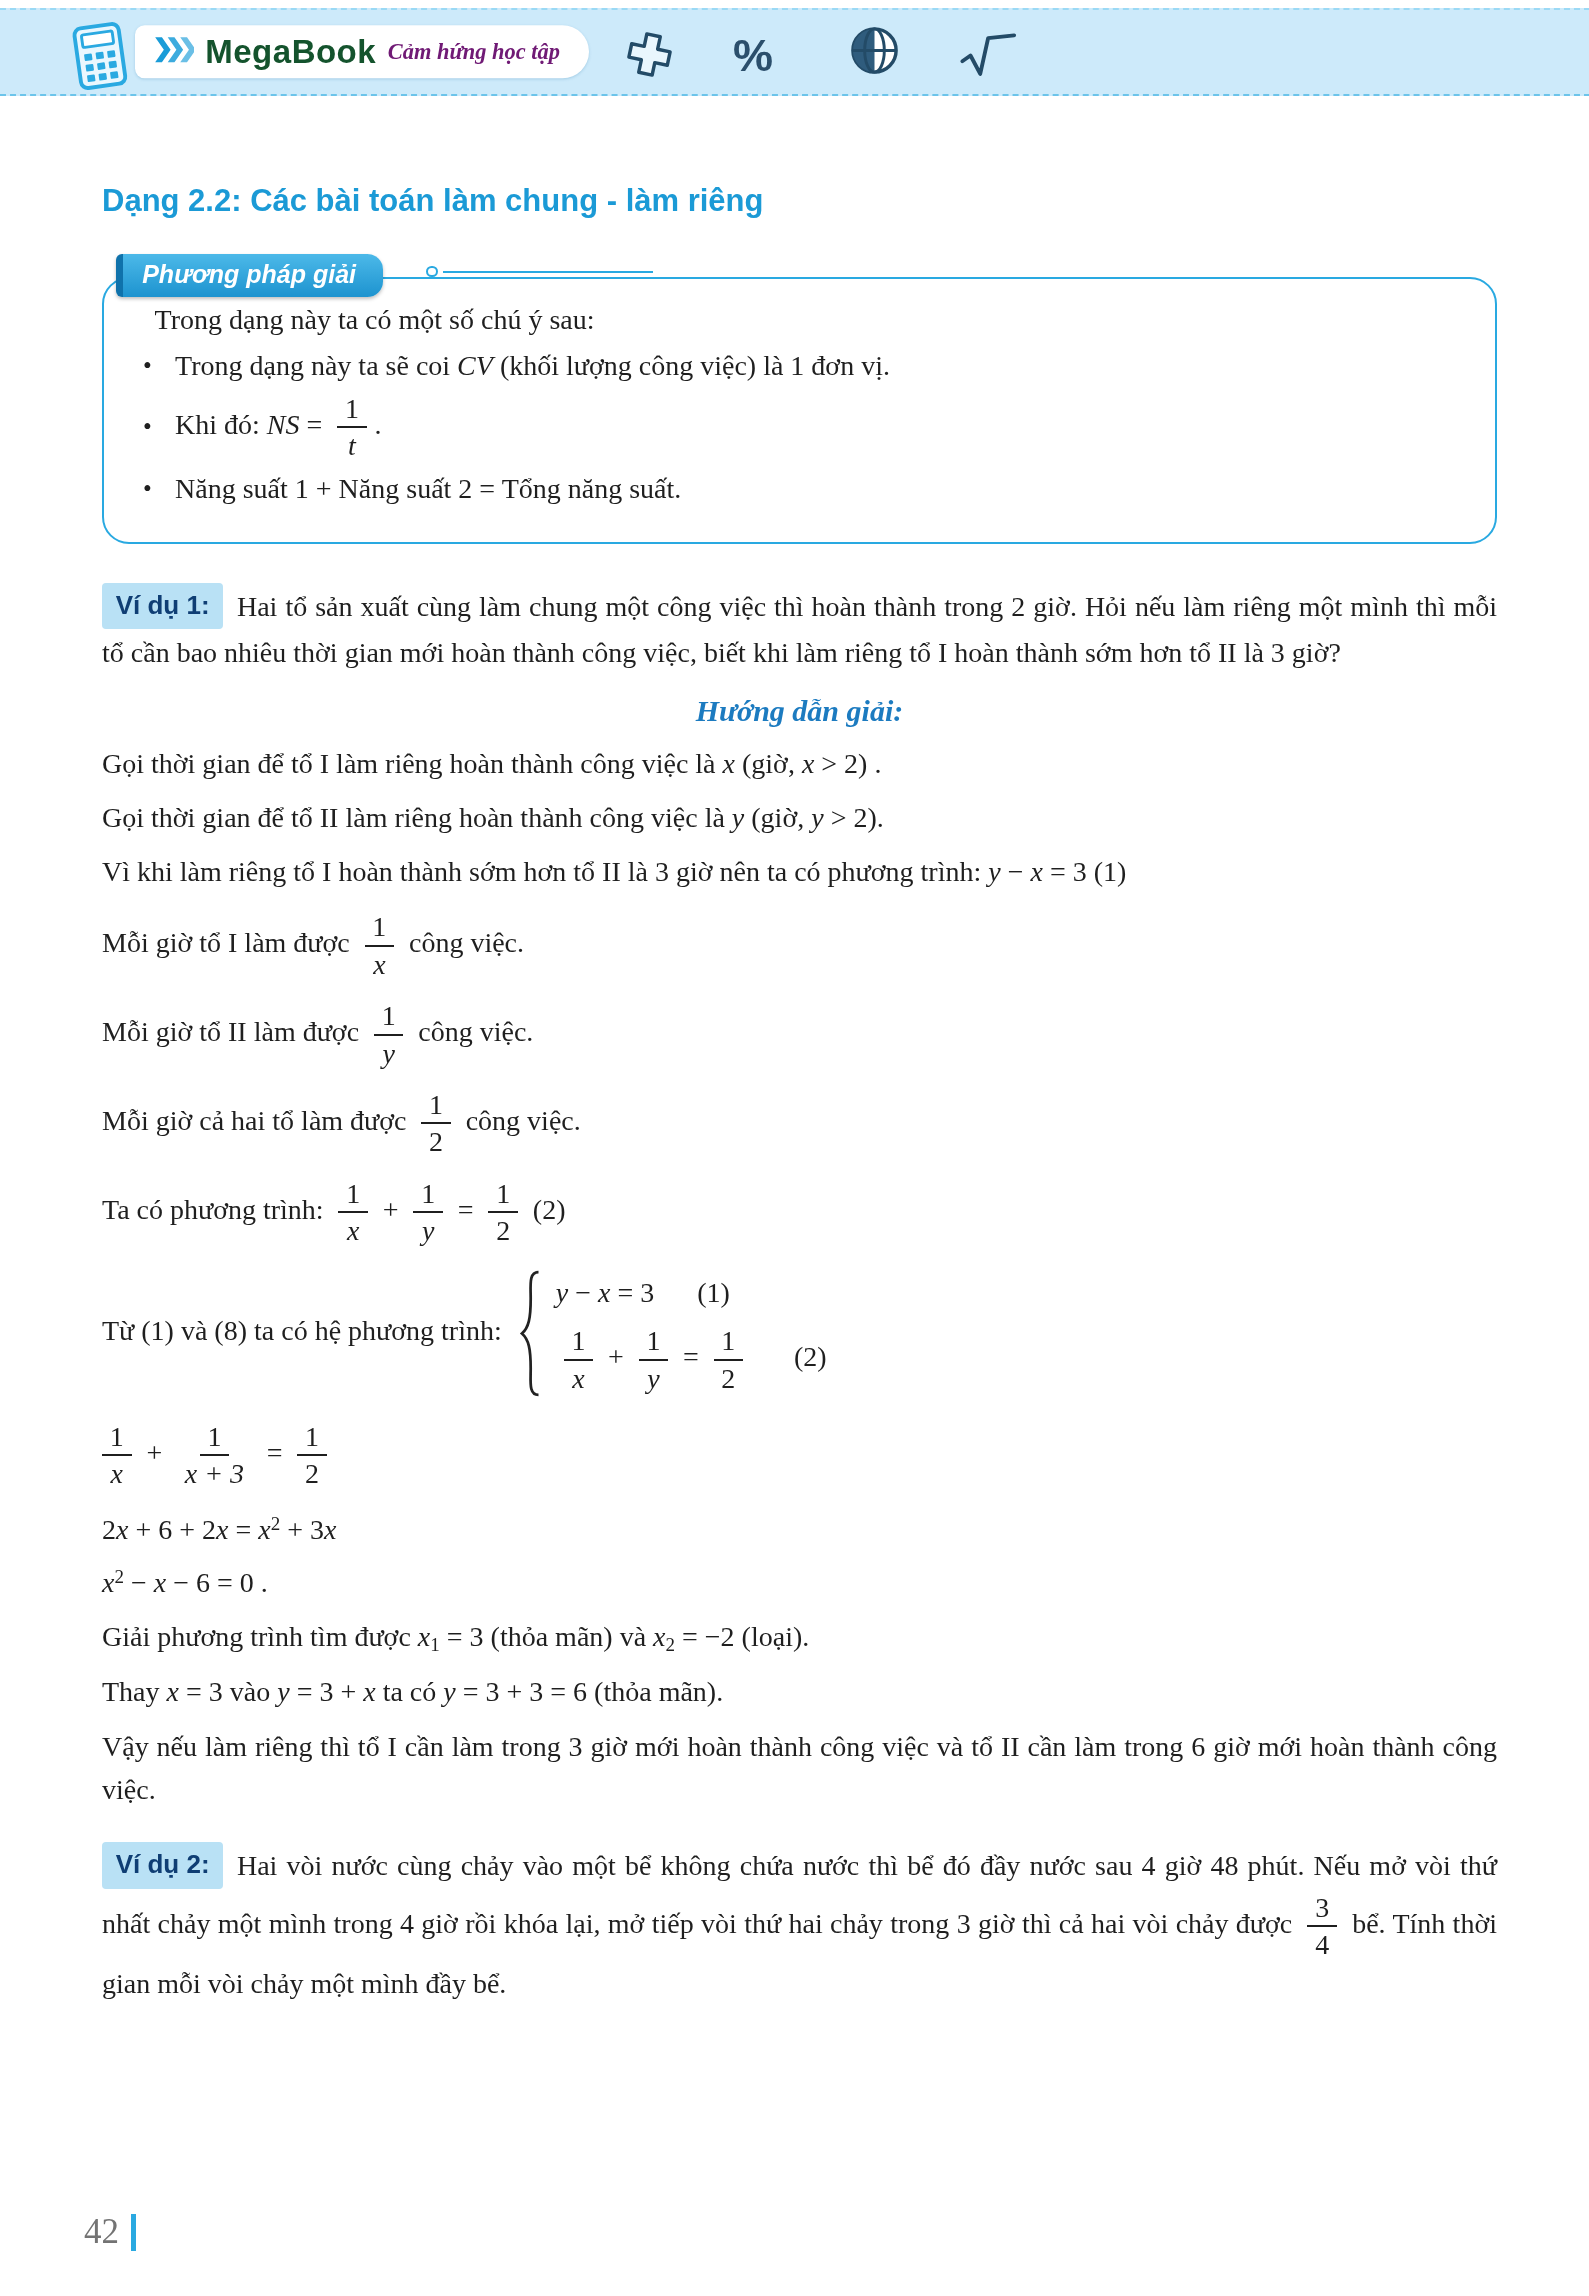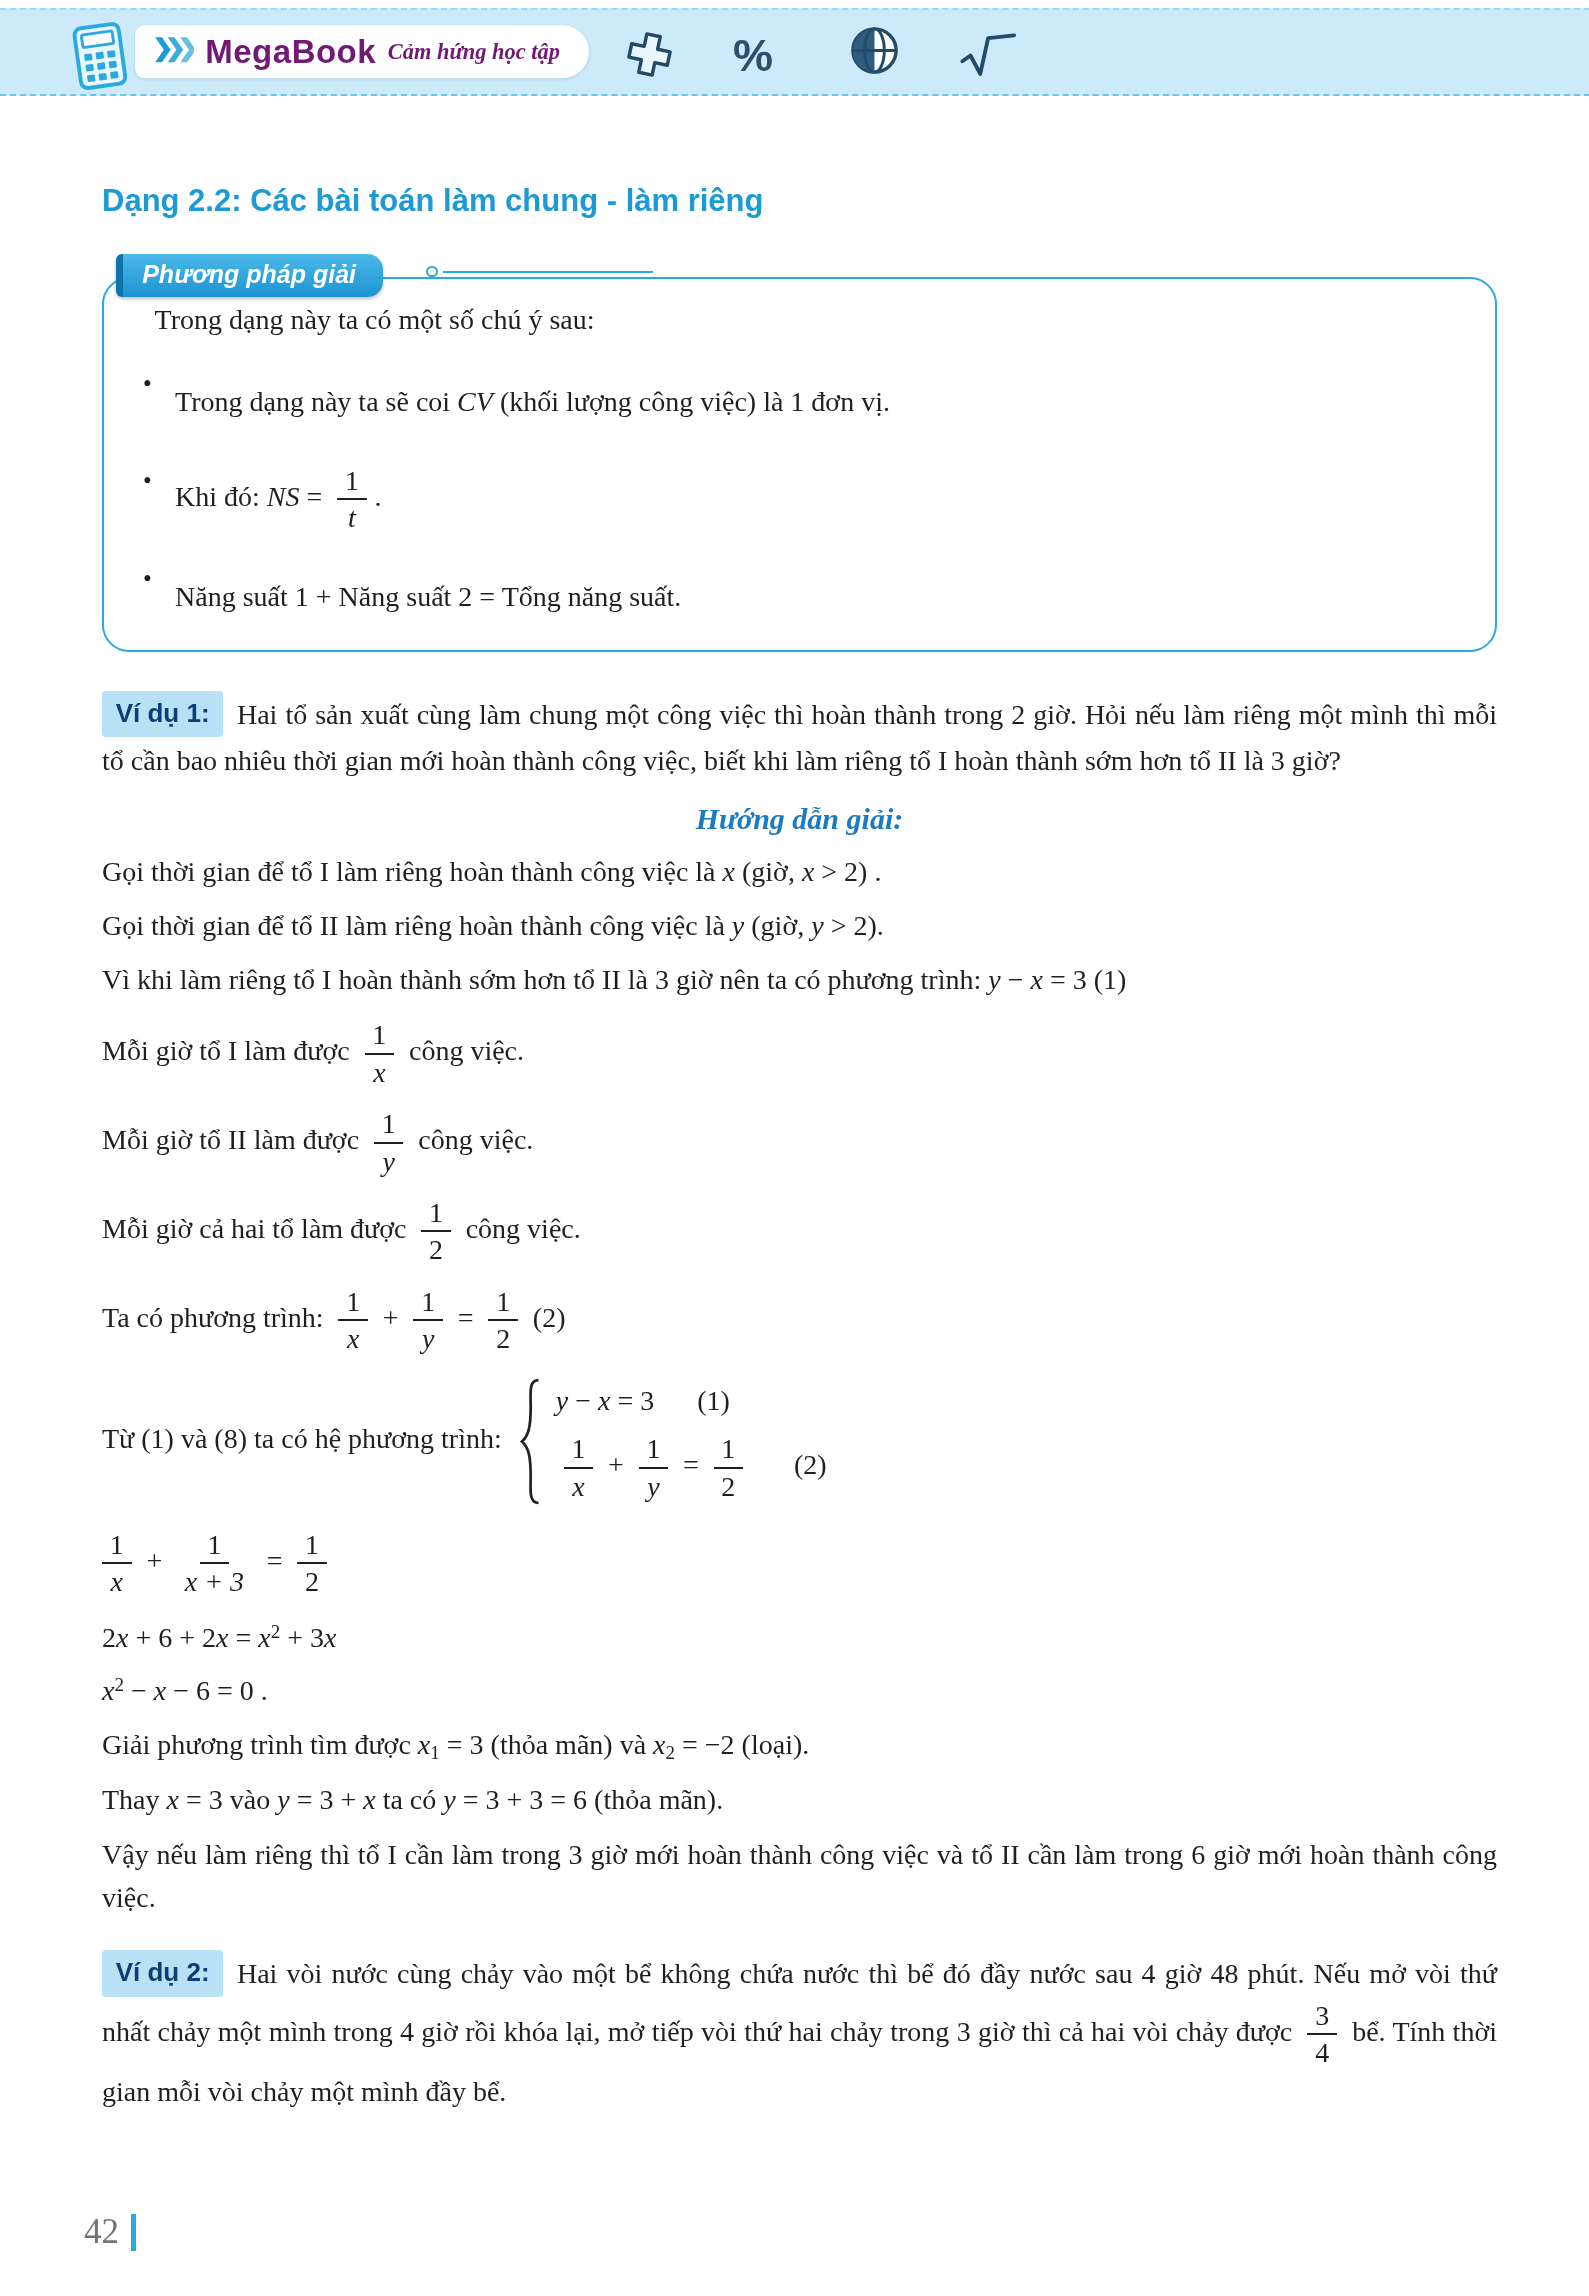--- a/index.html
+++ b/index.html
@@ -21,21 +21,21 @@
     border-bottom: 2.9px dashed #6cc4ea;
   }
   .calc { position: absolute; left: 68px; top: 9.8px; }
   .logo-pill {
     position: absolute; left: 135px; top: 50%; transform: translateY(-50%);
     background: #fff; border-radius: 9.8px 27px 27px 9.8px;
     padding: 7.8px 29px 7.8px 17.6px;
     display: flex; align-items: center; gap: 11.7px;
     box-shadow: 0 1px 2.9px rgba(40,120,170,.25);
   }
-  .logo-text { font-family: "Liberation Sans", sans-serif; font-weight: bold; font-size: 33px; color: #701a75; letter-spacing: 0.5px; }
+  .logo-text { font-family: "Liberation Sans", sans-serif; font-weight: bold; font-size: 33px; color: #14532d; letter-spacing: 0.5px; }
   .tagline { font-style: italic; font-weight: bold; font-size: 22.4px; color: #701a75; }
   .hicon { position: absolute; color: #264a66; }
   .icon-plus  { left: 624px; top: 19.5px; }
   .icon-pct   { left: 733px; top: 23.4px; font-family: "Liberation Sans", sans-serif; font-weight: bold; font-size: 45px; line-height: 45px; color: #2b4f6c; }
   .icon-globe { left: 847px; top: 13.7px; }
   .icon-sqrt  { left: 958px; top: 21.5px; }
 
   
   .content { position: absolute; left: 102px; top: 183px; width: 1395px; font-size: 28px; }
 
@@ -61,21 +61,21 @@
     width: 11.7px; height: 11.7px; border: 2.9px solid #29a9e1; border-radius: 50%; background: #fff;
   }
   .conn-line { position: absolute; z-index: 3; left: 341px; top: 16.6px; width: 210px; height: 2.9px; background: #29a9e1; }
   .mbox {
     border: 2.9px solid #29a9e1; border-radius: 27px; background: #fff;
     padding: 25px 41px 27px 33px;
   }
   .intro { margin: 0 0 13.7px 17.6px; }
   .bullet { display: flex; gap: 23.4px; align-items: center; margin: 9.8px 0; padding-left: 5.9px; }
   .bdot { flex: 0 0 auto; font-size: 25px; }
-  .btext { flex: 1; margin-top: 36px; }
+  .btext { flex: 1; }
 
   
   .para { text-align: justify; line-height: 1.55; margin: 0 0 9.8px 0; }
   .vd {
     display: inline-block; background: #b9e1f5; color: #0f3e74;
     font-family: "Liberation Sans", sans-serif; font-weight: bold; font-size: 26px;
     padding: 2px 13.7px 3.9px; border-radius: 3.9px; margin-right: 13.7px; transform: translateY(-2px);
   }
   .hdg { text-align: center; color: #1c7bc0; font-weight: bold; font-style: italic; font-size: 30px; margin: 19.5px 0 15.6px; }
 

